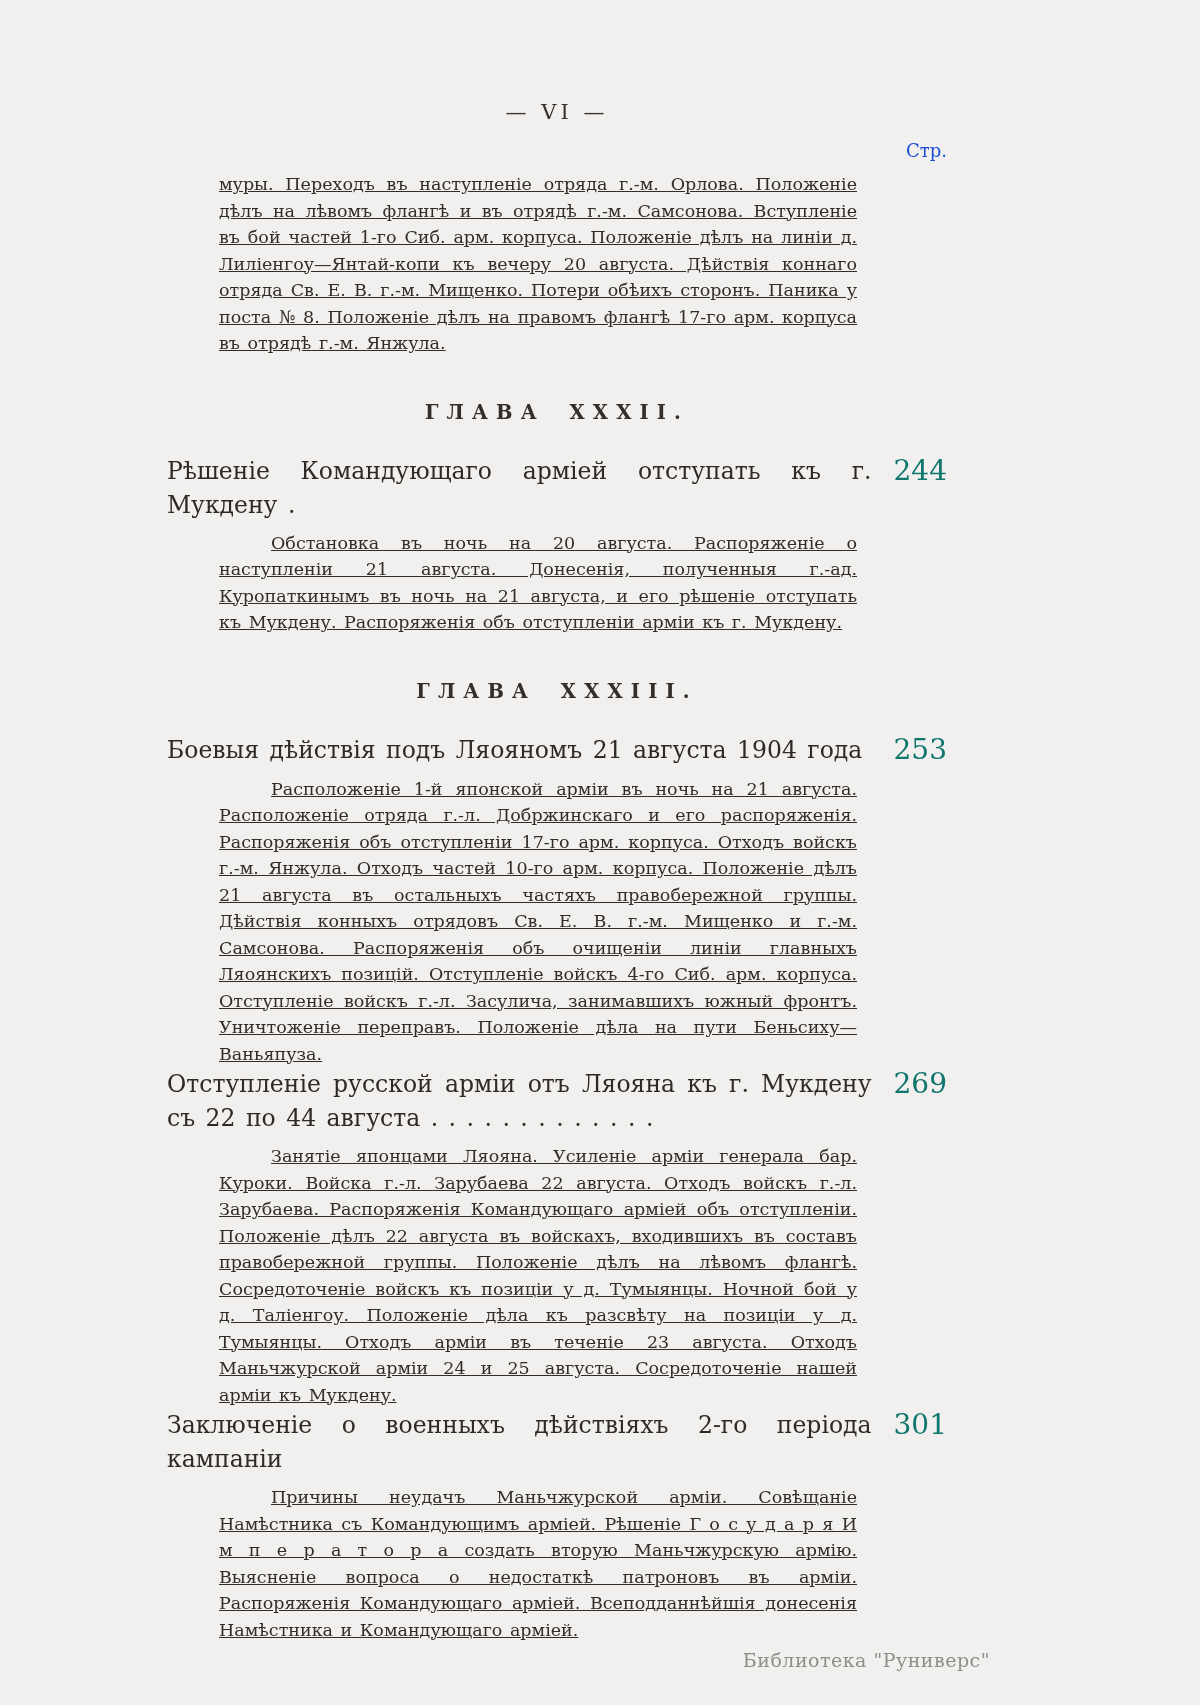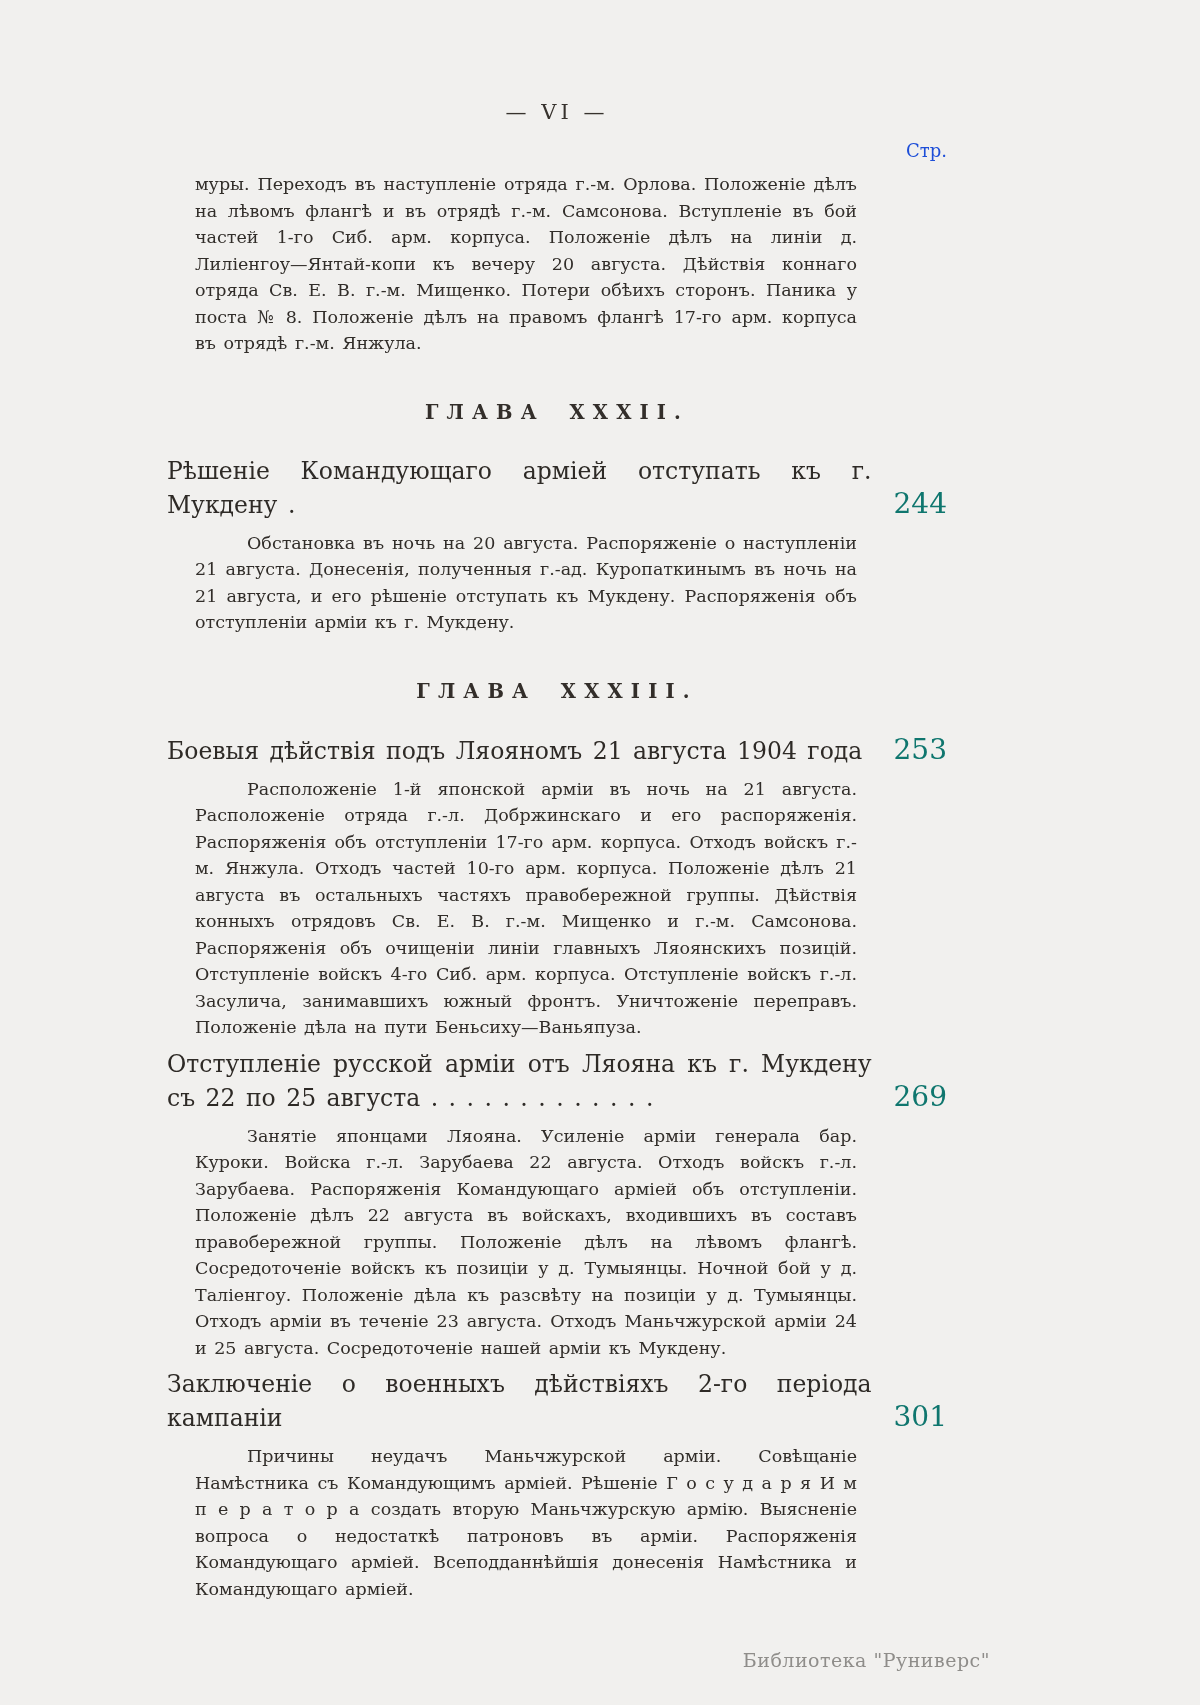--- a/index.html
+++ b/index.html
@@ -29,42 +29,42 @@
   .str-header {
     text-align: right;
     font-size: 18px;
     margin-top: 16px;
     color: #1d4ed8;
   }
   .summary {
     font-size: 17.5px;
     line-height: 26.5px;
     text-align: justify;
-    margin: 8px 90px 0 28px;
+    margin: 8px 90px 0 52px;
     text-indent: 52px;
     word-spacing: 2px;
+    text-decoration: underline;
   }
   .summary.intro {
     text-indent: 0;
     margin-top: 10px;
   }
   .chapter-heading {
     text-align: center;
     font-size: 19.5px;
     font-weight: bold;
     letter-spacing: 0.42em;
     word-spacing: 0.5em;
     margin: 44px 0 30px 0;
     color: #332e2a;
   }
   .title-row {
     display: flex;
-    align-items: flex-end;
     gap: 22px;
-    margin: 6px 0 6px 0;
+    margin: 0 0 6px 0;
   }
   .chapter-title {
     flex: 1;
     font-size: 23.5px;
     line-height: 34px;
     text-align: justify;
     word-spacing: 3px;
     color: #2e2a26;
   }
   .chapter-page {
@@ -106,21 +106,21 @@
     <h2 class="chapter-heading">ГЛАВА XXXIII.</h2>
     <div class="title-row">
       <span class="chapter-title">Боевыя дѣйствія подъ Ляояномъ 21 августа 1904 года</span>
       <span class="chapter-page">253</span>
     </div>
     <p class="summary">Расположеніе 1-й японской арміи въ ночь на 21 августа. Расположеніе отряда г.-л. Добржинскаго и его распоряженія. Распоряженія объ отступленіи 17-го арм. корпуса. Отходъ войскъ г.-м. Янжула. Отходъ частей 10-го арм. корпуса. Положеніе дѣлъ 21 августа въ остальныхъ частяхъ правобережной группы. Дѣйствія конныхъ отрядовъ Св. Е. В. г.-м. Мищенко и г.-м. Самсонова. Распоряженія объ очищеніи линіи главныхъ Ляоянскихъ позицій. Отступленіе войскъ 4-го Сиб. арм. корпуса. Отступленіе войскъ г.-л. Засулича, занимавшихъ южный фронтъ. Уничтоженіе переправъ. Положеніе дѣла на пути Беньсиху—Ваньяпуза.</p>
   </section>
 
   <section class="chapter">
     <div class="title-row">
-      <span class="chapter-title">Отступленіе русской арміи отъ Ляояна къ г. Мукдену съ 22 по 25 августа . . . . . . . . . . . . .</span>
+      <span class="chapter-title">Отступленіе русской арміи отъ Ляояна къ г. Мукдену съ 22 по 44 августа . . . . . . . . . . . . .</span>
       <span class="chapter-page">269</span>
     </div>
     <p class="summary">Занятіе японцами Ляояна. Усиленіе арміи генерала бар. Куроки. Войска г.-л. Зарубаева 22 августа. Отходъ войскъ г.-л. Зарубаева. Распоряженія Командующаго арміей объ отступленіи. Положеніе дѣлъ 22 августа въ войскахъ, входившихъ въ составъ правобережной группы. Положеніе дѣлъ на лѣвомъ флангѣ. Сосредоточеніе войскъ къ позиціи у д. Тумыянцы. Ночной бой у д. Таліенгоу. Положеніе дѣла къ разсвѣту на позиціи у д. Тумыянцы. Отходъ арміи въ теченіе 23 августа. Отходъ Маньчжурской арміи 24 и 25 августа. Сосредоточеніе нашей арміи къ Мукдену.</p>
   </section>
 
   <section class="chapter">
     <div class="title-row">
       <span class="chapter-title">Заключеніе о военныхъ дѣйствіяхъ 2-го періода кампаніи</span>
       <span class="chapter-page">301</span>
     </div>

